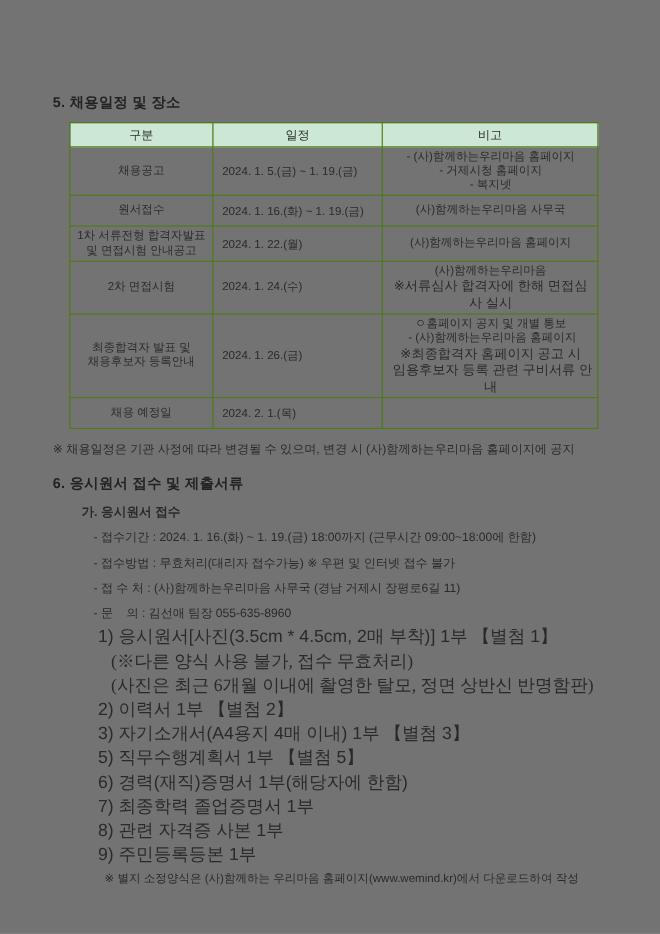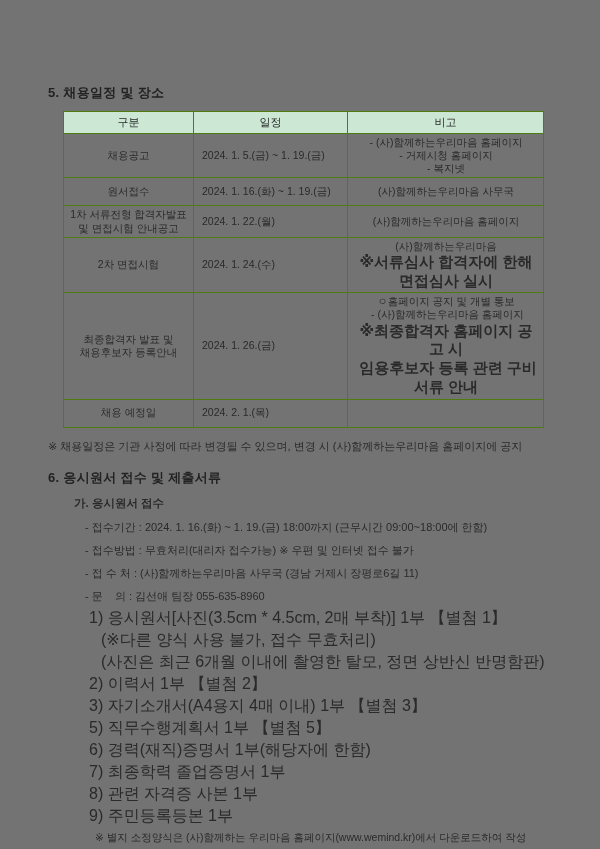--- a/index.html
+++ b/index.html
@@ -38,21 +38,21 @@
     background: #cce8d5;
     font-weight: 400;
     font-size: 11px;
     text-align: center;
     height: 22px;
   }
   td.cat  { text-align: center; white-space: pre-wrap; line-height: 1.25; }
   td.sch  { text-align: left; padding-left: 8px; }
   td.note { text-align: center; padding-left: 5px; line-height: 1.25; }
   .note-main { display: block; white-space: pre-wrap; }
-  .note-sub  { display: block; white-space: pre-wrap; font-size: 15px; line-height: 1.25; font-weight: bold; }
+  .note-sub  { display: block; white-space: pre-wrap; font-size: 12px; line-height: 1.25; }
   .tbl-foot {
     font-size: 11px;
     margin: 11px 0 0 0;
     white-space: pre-wrap;
   }
   .h-main.sec6 { margin-top: 15px; }
   .sub-title {
     font-size: 11.5px;
     font-weight: 700;
     margin: 9px 0 0 26px;
@@ -63,21 +63,21 @@
     line-height: 14px;
     margin: 9px 0 0 37px;
     white-space: pre-wrap;
   }
   .item {
     font-size: 16px;
     line-height: 14px;
     margin: 8px 0 0 41px;
     white-space: pre-wrap;
   }
-  .item.indent { margin-left: 53px; }
+  .item.indent { margin-left: 53px; font-family: Liberation Serif, serif; }
   .foot2 {
     font-size: 10.5px;
     line-height: 13px;
     margin: 8px 0 0 47px;
     white-space: pre-wrap;
   }
 </style>
 </head>
 <body>
 

